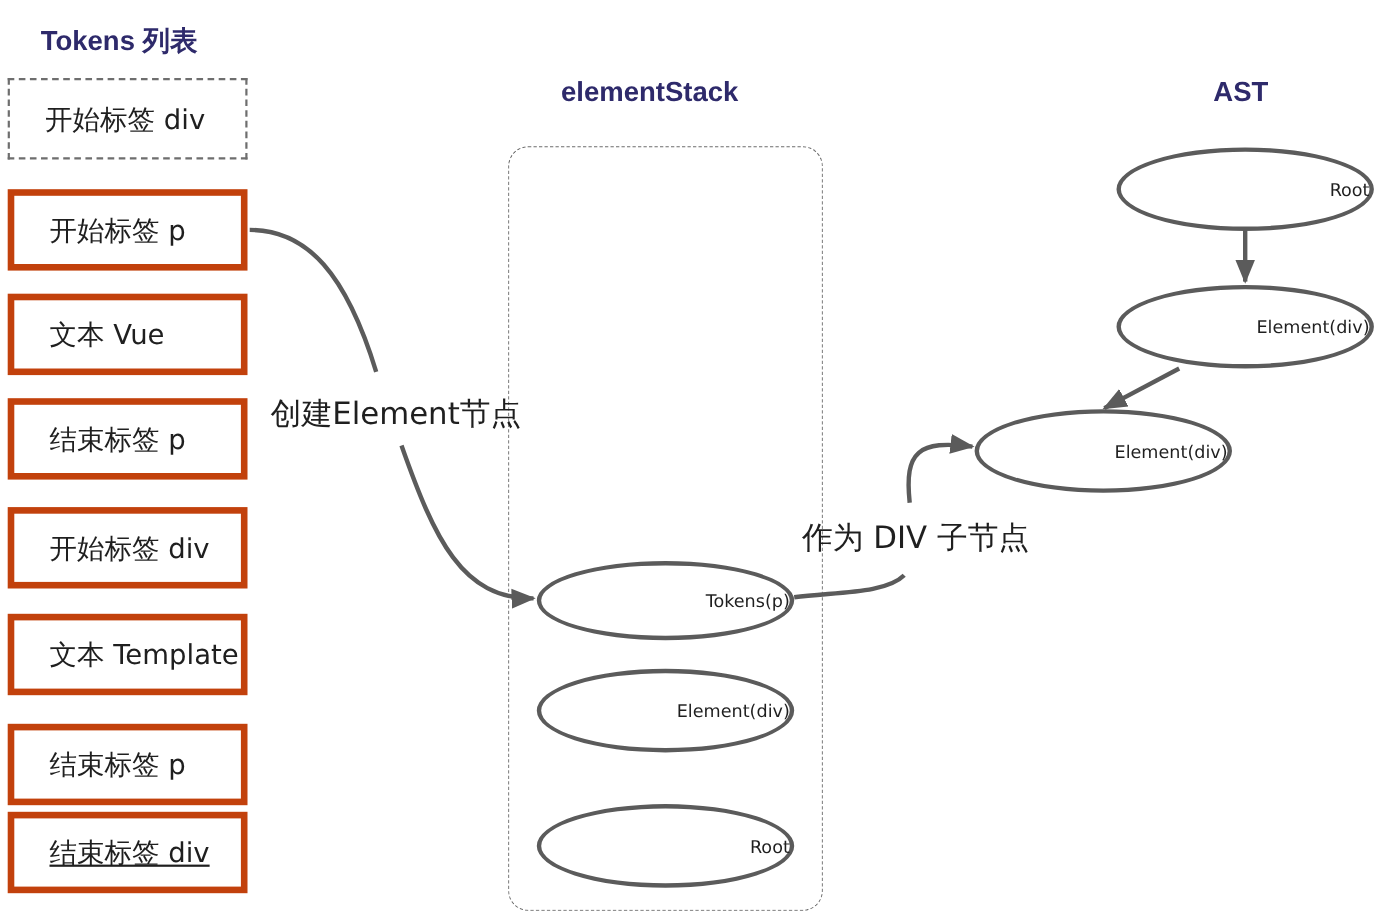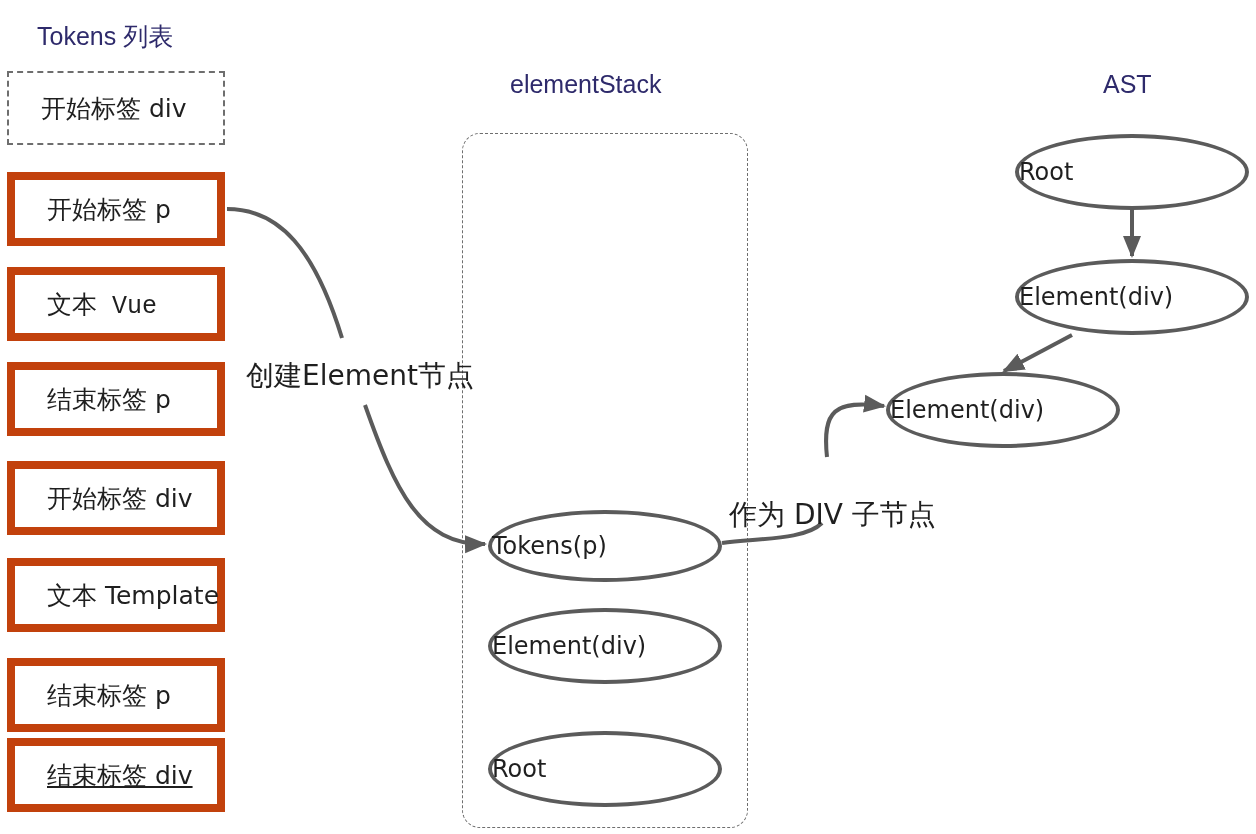--- a/index.html
+++ b/index.html
@@ -1,45 +1,45 @@
 <!DOCTYPE html>
 <html><head>
 <meta charset="utf-8">
 <style>
   html, body { margin:0; padding:0; background:#ffffff; }
   body { width:1256px; height:834px; position:relative; overflow:hidden;
          font-family:"DejaVu Sans","Liberation Sans",sans-serif; color:#1f1f1f; }
-  .heading { position:absolute; font-weight:normal; font-size:25px; color:#2e2a6b;
+  .heading { position:absolute; font-weight:bold; font-size:25px; color:#2e2a6b;
              font-family:"Liberation Sans","DejaVu Sans",sans-serif; white-space:nowrap; }
   .token { position:absolute; left:7px; width:218px; height:74px; box-sizing:border-box;
-           border:8px solid #c2410c; background:#fff; display:flex; align-items:center;
+           border:6px solid #c2410c; background:#fff; display:flex; align-items:center;
            padding-left:32px; font-size:25px; white-space:nowrap; }
   .token.dashed { border:2px dashed #6e6e6e; }
   .stack-box { position:absolute; left:462px; top:133px; width:286px; height:695px;
                border:1.5px dashed #6e6e6e; border-radius:18px; box-sizing:border-box; }
   .ellipse { position:absolute; box-sizing:border-box; border:4px solid #5b5b5b; border-radius:50%;
-             background:#fff; display:flex; align-items:center; justify-content:flex-start;
-             font-size:24px; white-space:nowrap; }
+             background:#fff; display:flex; align-items:center; justify-content:flex-end;
+             font-size:16px; white-space:nowrap; }
   .label { position:absolute; font-size:28px; background:transparent; white-space:nowrap; }
   svg.links { position:absolute; left:0; top:0; pointer-events:none; }
 </style>
 </head>
 <body>
 
 <div class="heading" style="left:37px; top:20px;">Tokens 列表</div>
 <div class="heading" style="left:510px; top:70px;">elementStack</div>
 <div class="heading" style="left:1103px; top:70px;">AST</div>
 
 <div class="token dashed" style="top:71px;">
     <span>开始标签 div</span>
   </div>
 <div class="token" style="top:172px;">
     <span>开始标签 p</span>
   </div>
-<div class="token" style="top:267px;font-family:Liberation Mono, monospace;">
+<div class="token" style="top:267px;">
     <span>文本 Vue</span>
   </div>
 <div class="token" style="top:362px;">
     <span>结束标签 p</span>
   </div>
 <div class="token" style="top:461px;">
     <span>开始标签 div</span>
   </div>
 <div class="token" style="top:558px;text-align:center;">
     <span>文本 Template</span>
@@ -64,21 +64,21 @@
   </defs>
   <path d="M227,209 C280,209 315,250 342,338" fill="none" stroke="#5b5b5b" stroke-width="4"></path>
   <path d="M365,405 C395,490 420,545 485,544" fill="none" stroke="#5b5b5b" stroke-width="4" marker-end="url(#arrowBig)"></path>
   <path d="M722,543 C760,538 805,540 822,523" fill="none" stroke="#5b5b5b" stroke-width="4"></path>
   <path d="M827,457 C822,410 835,400 884,406" fill="none" stroke="#5b5b5b" stroke-width="4" marker-end="url(#arrowBig)"></path>
   <path d="M1132,210 L1132,256" fill="none" stroke="#5b5b5b" stroke-width="4" marker-end="url(#arrowBig)"></path>
   <path d="M1072,335 L1004,371" fill="none" stroke="#5b5b5b" stroke-width="4" marker-end="url(#arrowBig)"></path>
 </svg>
 
 <div class="label" style="left:246px; top:357px;">创建Element节点</div>
-<div class="label" style="left:729px; top:496px;">作为 DIV 子节点</div>
+<div class="label" style="left:729px; top:470px;">作为 DIV 子节点</div>
 
 <div class="ellipse" style="left:488px; top:510px; width:234px; height:72px;">
     <span>Tokens(p)</span>
   </div>
 <div class="ellipse" style="left:488px; top:608px; width:234px; height:76px;">
     <span>Element(div)</span>
   </div>
 <div class="ellipse" style="left:488px; top:731px; width:234px; height:76px;">
     <span>Root</span>
   </div>

